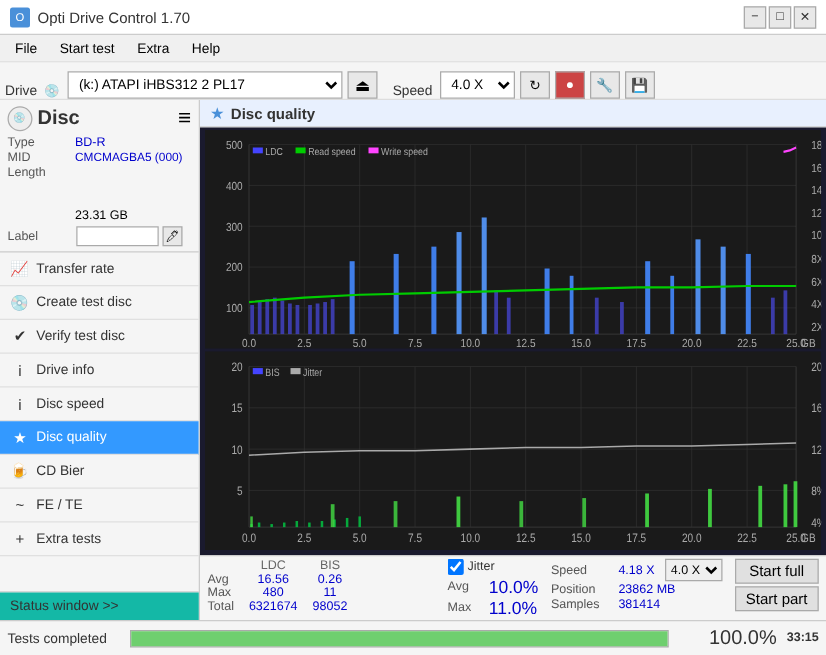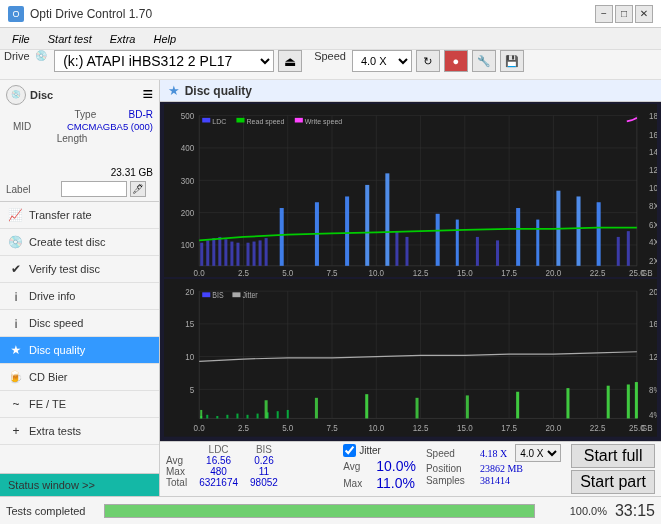--- a/index.html
+++ b/index.html
@@ -24,46 +24,45 @@
 
     
     .menu-bar {
       background: #f0f0f0;
       height: 22px;
       display: flex;
       align-items: center;
       padding: 0 4px;
       border-bottom: 1px solid #ddd;
       gap: 2px;
-      font-style: italic;
     }
     .menu-item {
       padding: 2px 8px;
       cursor: pointer;
       font-size: 11px;
       color: #000;
       border-radius: 2px;
     }
 
     
     .toolbar {
       background: #f5f5f5;
       height: 30px;
       display: flex;
-      align-items: flex-start;
+      align-items: flex-end;
       padding: 0 4px;
       border-bottom: 1px solid #ddd;
       gap: 4px;
     }
     .toolbar-label { font-size: 11px; color: #333; margin-right: 2px; }
     .toolbar-drive-select {
       height: 22px;
       border: 1px solid #aaa;
       background: white;
-      font-size: 14px;
+      font-size: 11px;
       padding: 0 4px;
       width: 220px;
     }
     .toolbar-eject-btn {
       height: 22px;
       width: 24px;
       border: 1px solid #aaa;
       background: #e8e8e8;
       cursor: pointer;
       display: flex; align-items: center; justify-content: center;
@@ -117,21 +116,21 @@
     }
     .disc-icon {
       width: 20px; height: 20px;
       background: #eee;
       border: 1px solid #aaa;
       border-radius: 50%;
       display: flex; align-items: center; justify-content: center;
       font-size: 8px;
     }
     .disc-fields { font-size: 10px; color: #333; }
-    .disc-field-row { display: flex; gap: 2px; margin-bottom: 1px; justify-content: flex-end; }
+    .disc-field-row { display: flex; gap: 2px; margin-bottom: 1px; }
     .disc-field-key { color: #555; width: 52px; flex-shrink: 0; }
     .disc-field-val { color: #0000cc; }
     .disc-field-val.black { color: #000; margin-top: 34px; }
     .disc-field-val.link { color: #0000cc; }
     .label-row { display: flex; align-items: center; gap: 3px; margin-top: 3px; }
     .label-key { color: #555; font-size: 10px; width: 52px; }
     .label-input { width: 66px; height: 16px; border: 1px solid #aaa; font-size: 10px; background: white; padding: 0 2px; }
     .label-btn { width: 16px; height: 16px; background: #e8e8e8; border: 1px solid #aaa; cursor: pointer; display: flex; align-items: center; justify-content: center; font-size: 9px; }
 
     
@@ -224,48 +223,48 @@
     .stats-table th { color: #666; text-align: center; padding: 0 6px; font-weight: normal; }
     .stats-table td { text-align: center; padding: 0 6px; color: #0000cc; }
     .stats-table td.label { color: #555; text-align: left; padding-left: 0; }
     .jitter-checkbox { width: 13px; height: 13px; }
     .jitter-label { font-size: 10px; color: #333; }
     .jitter-val { color: #0000cc; font-size: 14px; }
 
     .speed-position-section { font-size: 10px; display: flex; flex-direction: column; gap: 1px; }
     .sp-row { display: flex; gap: 4px; align-items: center; }
     .sp-key { color: #555; width: 50px; }
-    .sp-val { color: #0000cc; font-family: Liberation Serif, serif; }
+    .sp-val { color: #0000cc; }
 
     .action-btns { display: flex; flex-direction: column; gap: 2px; }
     .action-btn {
       padding: 2px 8px;
       background: #e0e0e0;
       border: 1px solid #aaa;
       cursor: pointer;
-      font-size: 16px;
+      font-size: 12px;
       white-space: nowrap;
     }
 
     
     .status-bar {
       height: 28px;
       background: #f5f5f5;
       border-top: 1px solid #ccc;
       display: flex;
       align-items: center;
       gap: 8px;
       padding: 0 6px;
       justify-content: flex-end;
     }
     .status-text { font-size: 11px; color: #333; min-width: 90px; }
     .progress-container { flex: 1; height: 14px; background: #e0e0e0; border: 1px solid #aaa; border-radius: 0; }
     .progress-bar { height: 100%; background: #6fcf6f; }
-    .progress-pct { font-size: 11px; color: #333; min-width: 40px; text-align: right; margin-left: 24px; }
-    .time-label { font-size: 16px; color: #333; }
+    .progress-pct { font-size: 16px; color: #333; min-width: 40px; text-align: right; margin-left: 24px; }
+    .time-label { font-size: 10px; color: #333; font-weight: bold; }
   </style>
 </head>
 <body>
 
 <div class="title-bar">
   <div class="title-bar-left">
     <div class="title-icon">O</div>
     <span>Opti Drive Control 1.70</span>
   </div>
   <div class="title-controls">
@@ -302,21 +301,21 @@
   <button class="toolbar-icon-btn">💾</button>
 </div>
 
 <div class="main-layout">
 
   <div class="sidebar">
 
     <div class="disc-section">
       <div class="disc-header">
         <div class="disc-icon">💿</div>
-        <span style="font-size:11px; font-weight:bold; color:#333;">Disc</span>
+        <span style="font-size:16px; font-weight:bold; color:#333;">Disc</span>
         <span style="font-size:18px; margin-left: auto; cursor:pointer;">≡</span>
       </div>
       <div class="disc-fields">
         <div class="disc-field-row">
           <span class="disc-field-key">Type</span>
           <span class="disc-field-val">BD-R</span>
         </div>
         <div class="disc-field-row">
           <span class="disc-field-key">MID</span>
           <span class="disc-field-val" style="font-size:9.5px;">CMCMAGBA5 (000)</span>

